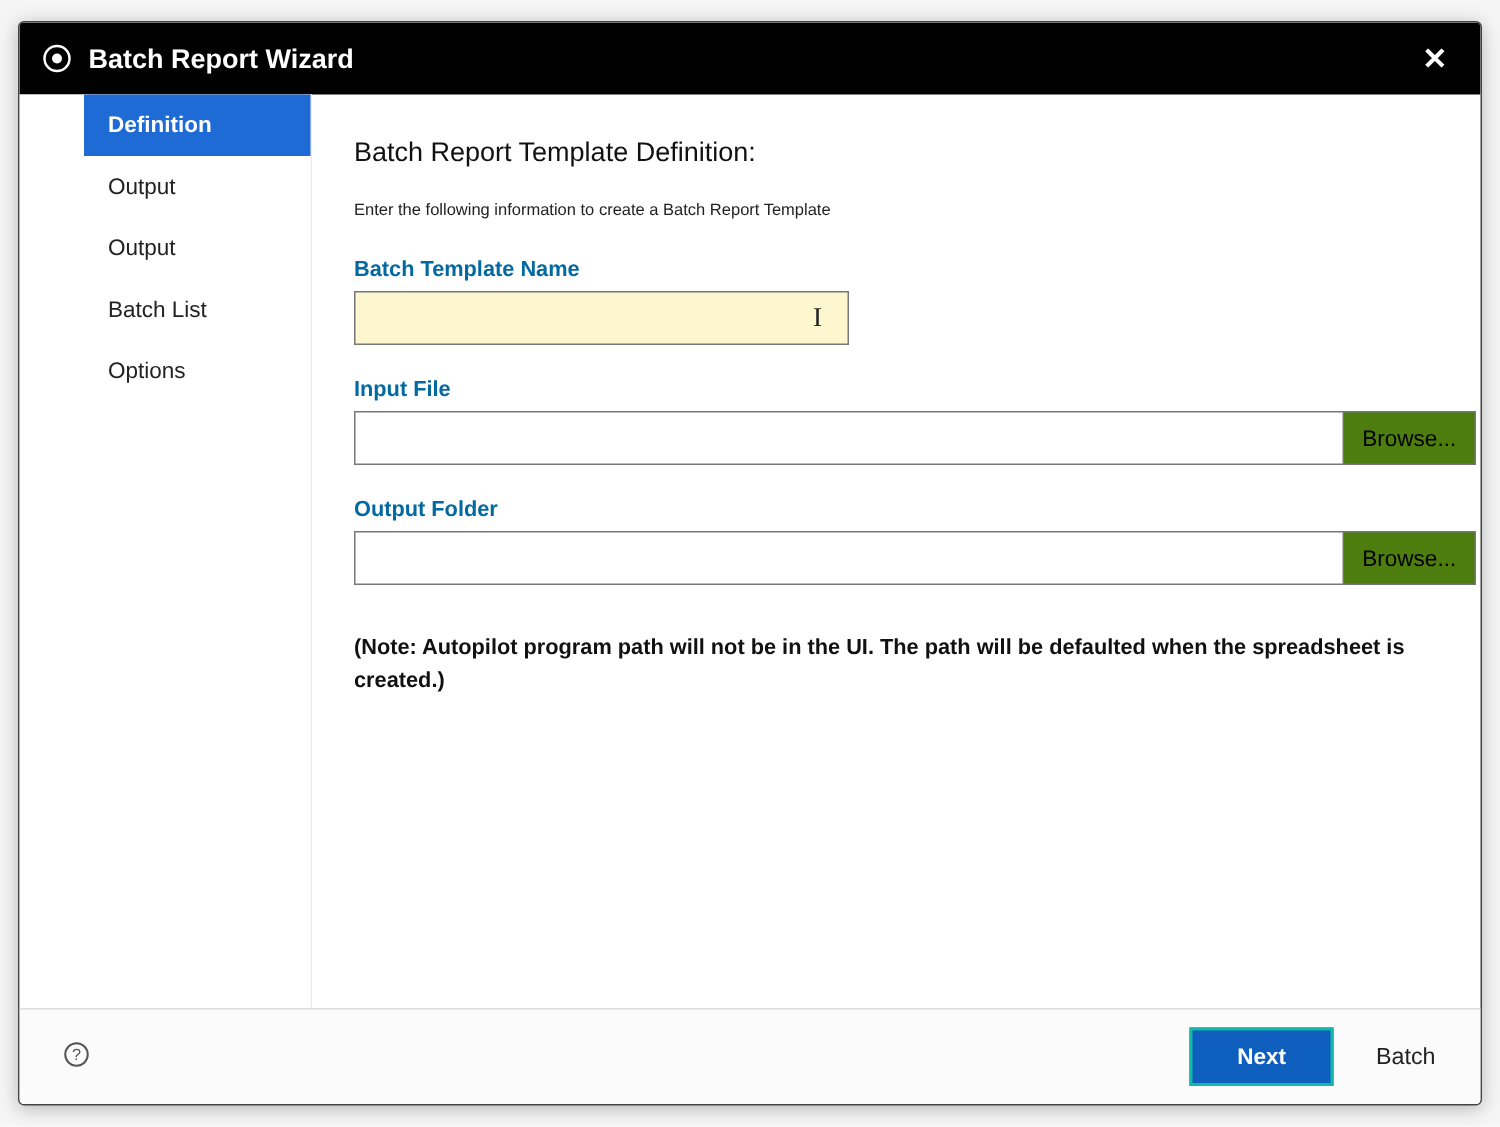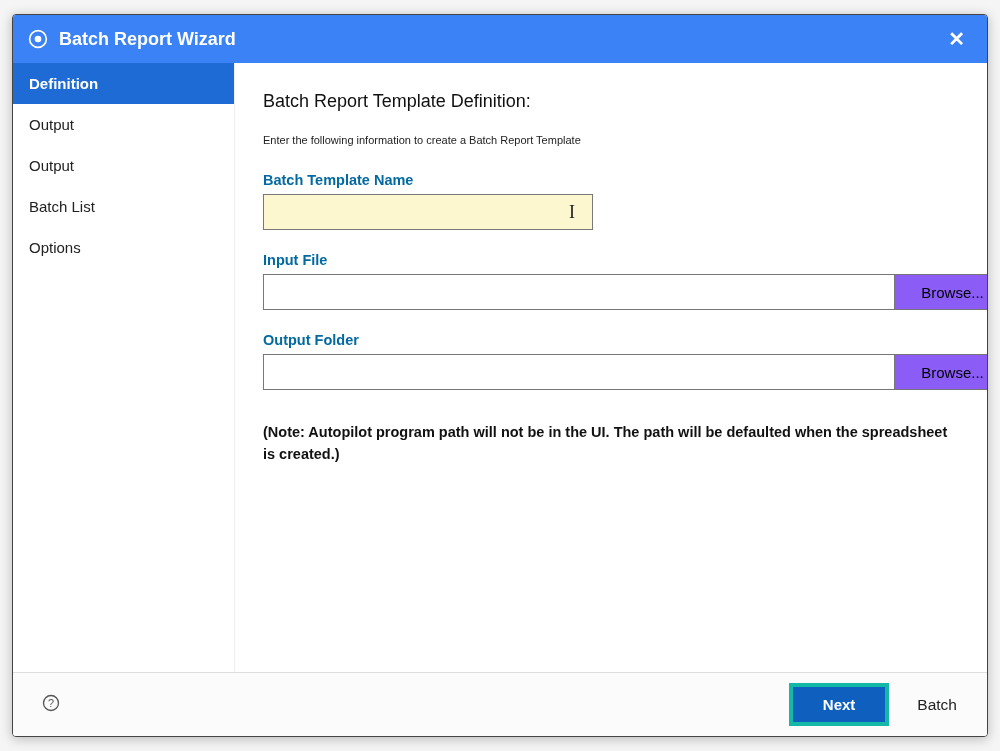--- a/index.html
+++ b/index.html
@@ -20,21 +20,21 @@
     background: #fff;
     border: 1px solid #444;
     border-radius: 4px;
     overflow: hidden;
     display: flex;
     flex-direction: column;
     box-shadow: 0 2px 12px rgba(0,0,0,.25);
   }
   
   .titlebar {
-    background: #3b82f6;
+    background: #000000;
     color: #fff;
     height: 48px;
     display: flex;
     align-items: center;
     padding: 0 14px;
     justify-content: space-between;
     gap: 34px;
   }
   .titlebar-left { display:flex; align-items:center; gap:10px; }
   .app-icon {
@@ -42,24 +42,24 @@
     display:flex; align-items:center; justify-content:center;
   }
   .title-text { font-weight:600; font-size:18px; }
   .close-btn {
     color:#fff; font-size:20px; font-weight:700; cursor:pointer;
     background:none; border:none; padding:4px 8px;
   }
   
   .body { flex:1; display:flex; min-height:0; }
   .sidebar {
-    width: 222px;
+    width: 195px;
     background: #fff;
     border-right: 1px solid #eee;
-    display:flex; flex-direction:column;
+    display:flex; flex-direction:column;padding-left:43px;
   }
   .sidebar .nav-item {
     padding: 12px 16px;
     font-size: 15px;
     color:#222;
     cursor:pointer;
     text-align:left;
     background:none;
     border:none;
     width:100%;
@@ -106,24 +106,24 @@
   }
   .cursor-ibeam {
     position:absolute;
     right:18px; top:50%; transform:translateY(-50%);
     font-size:18px; color:#222; pointer-events:none;
     font-family: serif;
   }
   .input-browse-row { display:flex; width: 748px; }
   .input-browse-row .input-text { flex:1; }
   .browse-btn {
-    width: 116px;
+    width: 88px;
     border:1px solid #777;
     border-left:none;
-    background:#8b5cf6;
+    background:#4d7c0f;
     font-size:15px;
     cursor:pointer;
   }
   .note {
     font-weight:700;
     font-size:14.5px;
     line-height:1.5;
     color:#111;
     margin-top: 32px;
     max-width: 760px;
@@ -140,21 +140,21 @@
   }
   .help-btn {
     background:none; border:none; cursor:pointer;
     display:flex; align-items:center; justify-content:center;
     width:28px; height:28px;
   }
   .footer-right { display:flex; align-items:center; gap:22px; }
   .btn-primary {
     background:#0f5fbf;
     color:#fff;
-    border:4px solid #14b8a6;
+    border:2px solid #14b8a6;
     font-size:15px;
     font-weight:600;
     padding: 9px 30px;
     cursor:pointer;
   }
   .btn-link {
     background:none; border:none;
     font-size:15.5px;
     color:#222;
     cursor:pointer;

